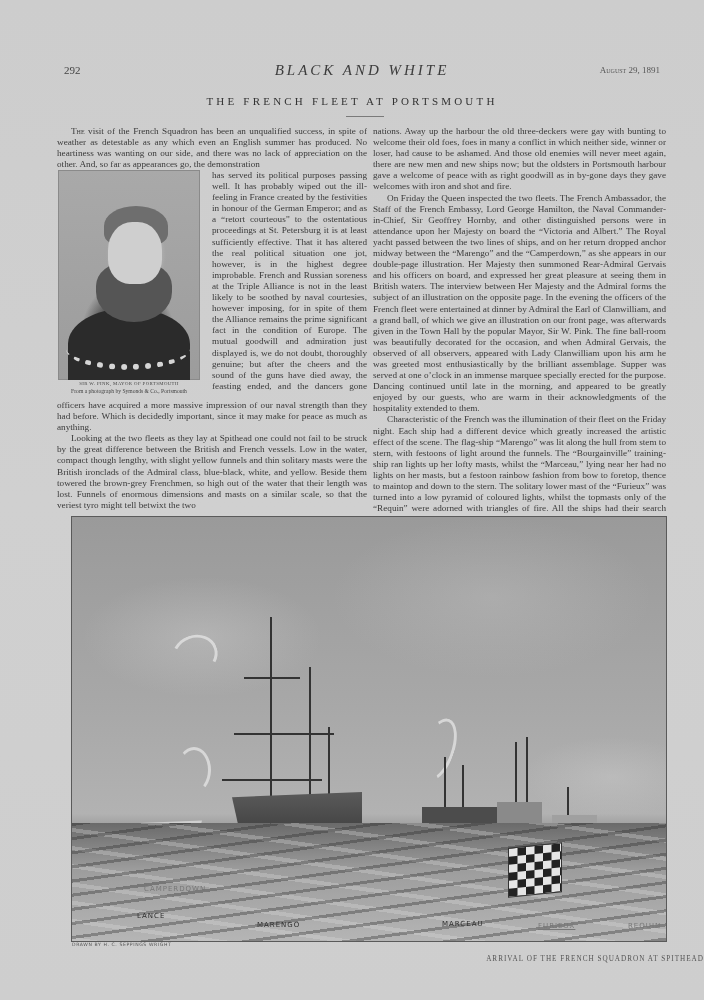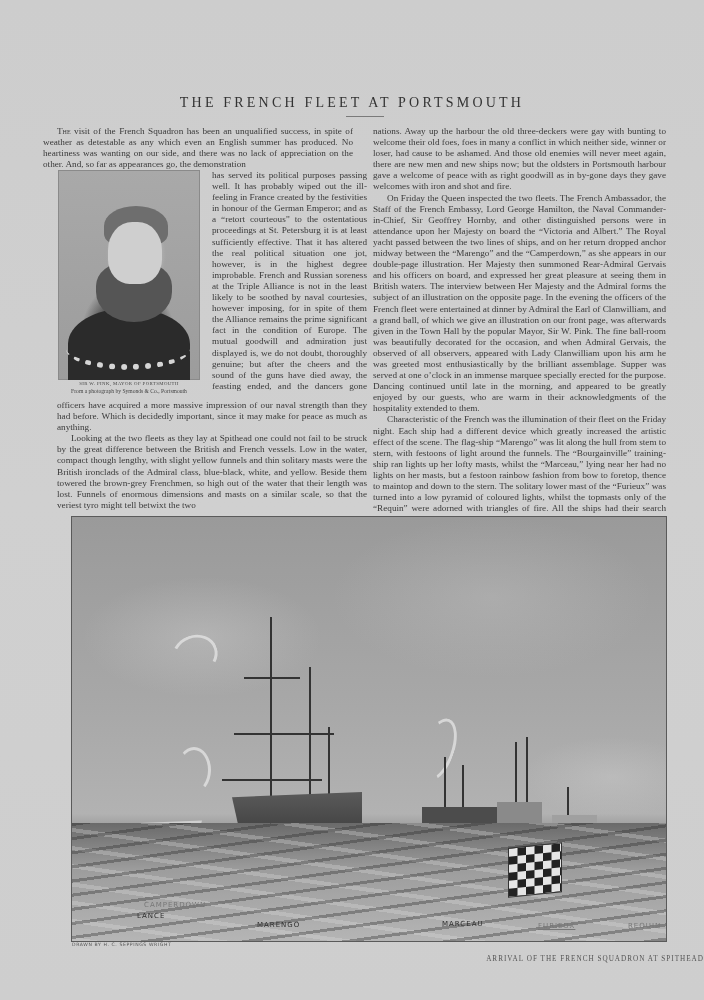--- a/index.html
+++ b/index.html
@@ -51,21 +51,21 @@
       top: 3px;
       font-size: 9px;
       color: #555;
       font-variant: small-caps;
     }
     .headline {
       position: absolute;
       top: 95px;
       left: 0; right: 0;
       text-align: center;
-      font-size: 14px;
+      font-size: 11px;
       letter-spacing: 3.2px;
       color: #333;
     }
     .head-rule {
       position: absolute;
       top: 116px;
       left: 346px;
       width: 38px;
       height: 1px;
       background: #7a7a7a;
@@ -81,21 +81,21 @@
       margin: 0;
       text-indent: 14px;
     }
     .col p.first {
       text-indent: 14px;
     }
     .col .lead-sc {
       font-variant: small-caps;
     }
     .col-left-top {
-      left: 43px;
+      left: 57px;
       top: 126px;
       width: 310px;
     }
     .col-left-wrap {
       left: 212px;
       top: 170px;
       width: 155px;
     }
     .col-left-bottom {
       left: 57px;
@@ -258,20 +258,25 @@
       letter-spacing: 1px;
       color: #555;
       text-transform: uppercase;
     }
   </style>
 </head>
 <body>
 
 <div class="page">
 
+  <div class="running-head">
+    <span class="page-number">292</span>
+    <span class="journal-title">BLACK AND WHITE</span>
+    <span class="issue-date">August 29, 1891</span>
+  </div>
 
   <div class="headline">THE FRENCH FLEET AT PORTSMOUTH</div>
   <div class="head-rule"></div>
 
   <div class="col col-left-top">
     <p class="first" style="height:44px; overflow:hidden;">
       <span class="lead-sc">The</span>
       <span>visit of the French Squadron has been an unqualified success, in spite of weather as detestable as any which even an English summer has produced. No heartiness was wanting on our side, and there was no lack of appreciation on the other. And, so far as appearances go, the demonstration</span>
     </p>
   </div>
@@ -326,21 +331,21 @@
     <div class="mast" style="left:443px; top:225px; height:90px;"></div>
     <div class="mast" style="left:454px; top:220px; height:95px;"></div>
     <div class="ship-hull" style="left:425px; top:285px; width:45px; height:30px; background:#8a8a8a;"></div>
 
     <div class="mast" style="left:495px; top:270px; height:40px;"></div>
     <div class="ship-hull" style="left:480px; top:298px; width:45px; height:14px; background:#a0a0a0;"></div>
 
     <div class="sea"></div>
     <div class="buoy"></div>
 
-    <span class="ship-label faint" style="left:72px; top:384px;">Camperdown</span>
+    <span class="ship-label faint" style="left:72px; top:368px;">Camperdown</span>
     <span class="ship-label" style="left:65px; top:395px;">Lance</span>
     <span class="ship-label" style="left:185px; top:404px;">Marengo</span>
     <span class="ship-label" style="left:370px; top:403px;">Marceau</span>
     <span class="ship-label faint" style="left:466px; top:405px;text-decoration:underline;">Furieux</span>
     <span class="ship-label faint" style="left:510px; top:405px;padding-left:46px;">Requin</span>
   </div>
 
   <div class="artist-credit">Drawn by H. C. Seppings Wright</div>
   <div class="illustration-caption">Arrival of the French Squadron at Spithead</div>
 

